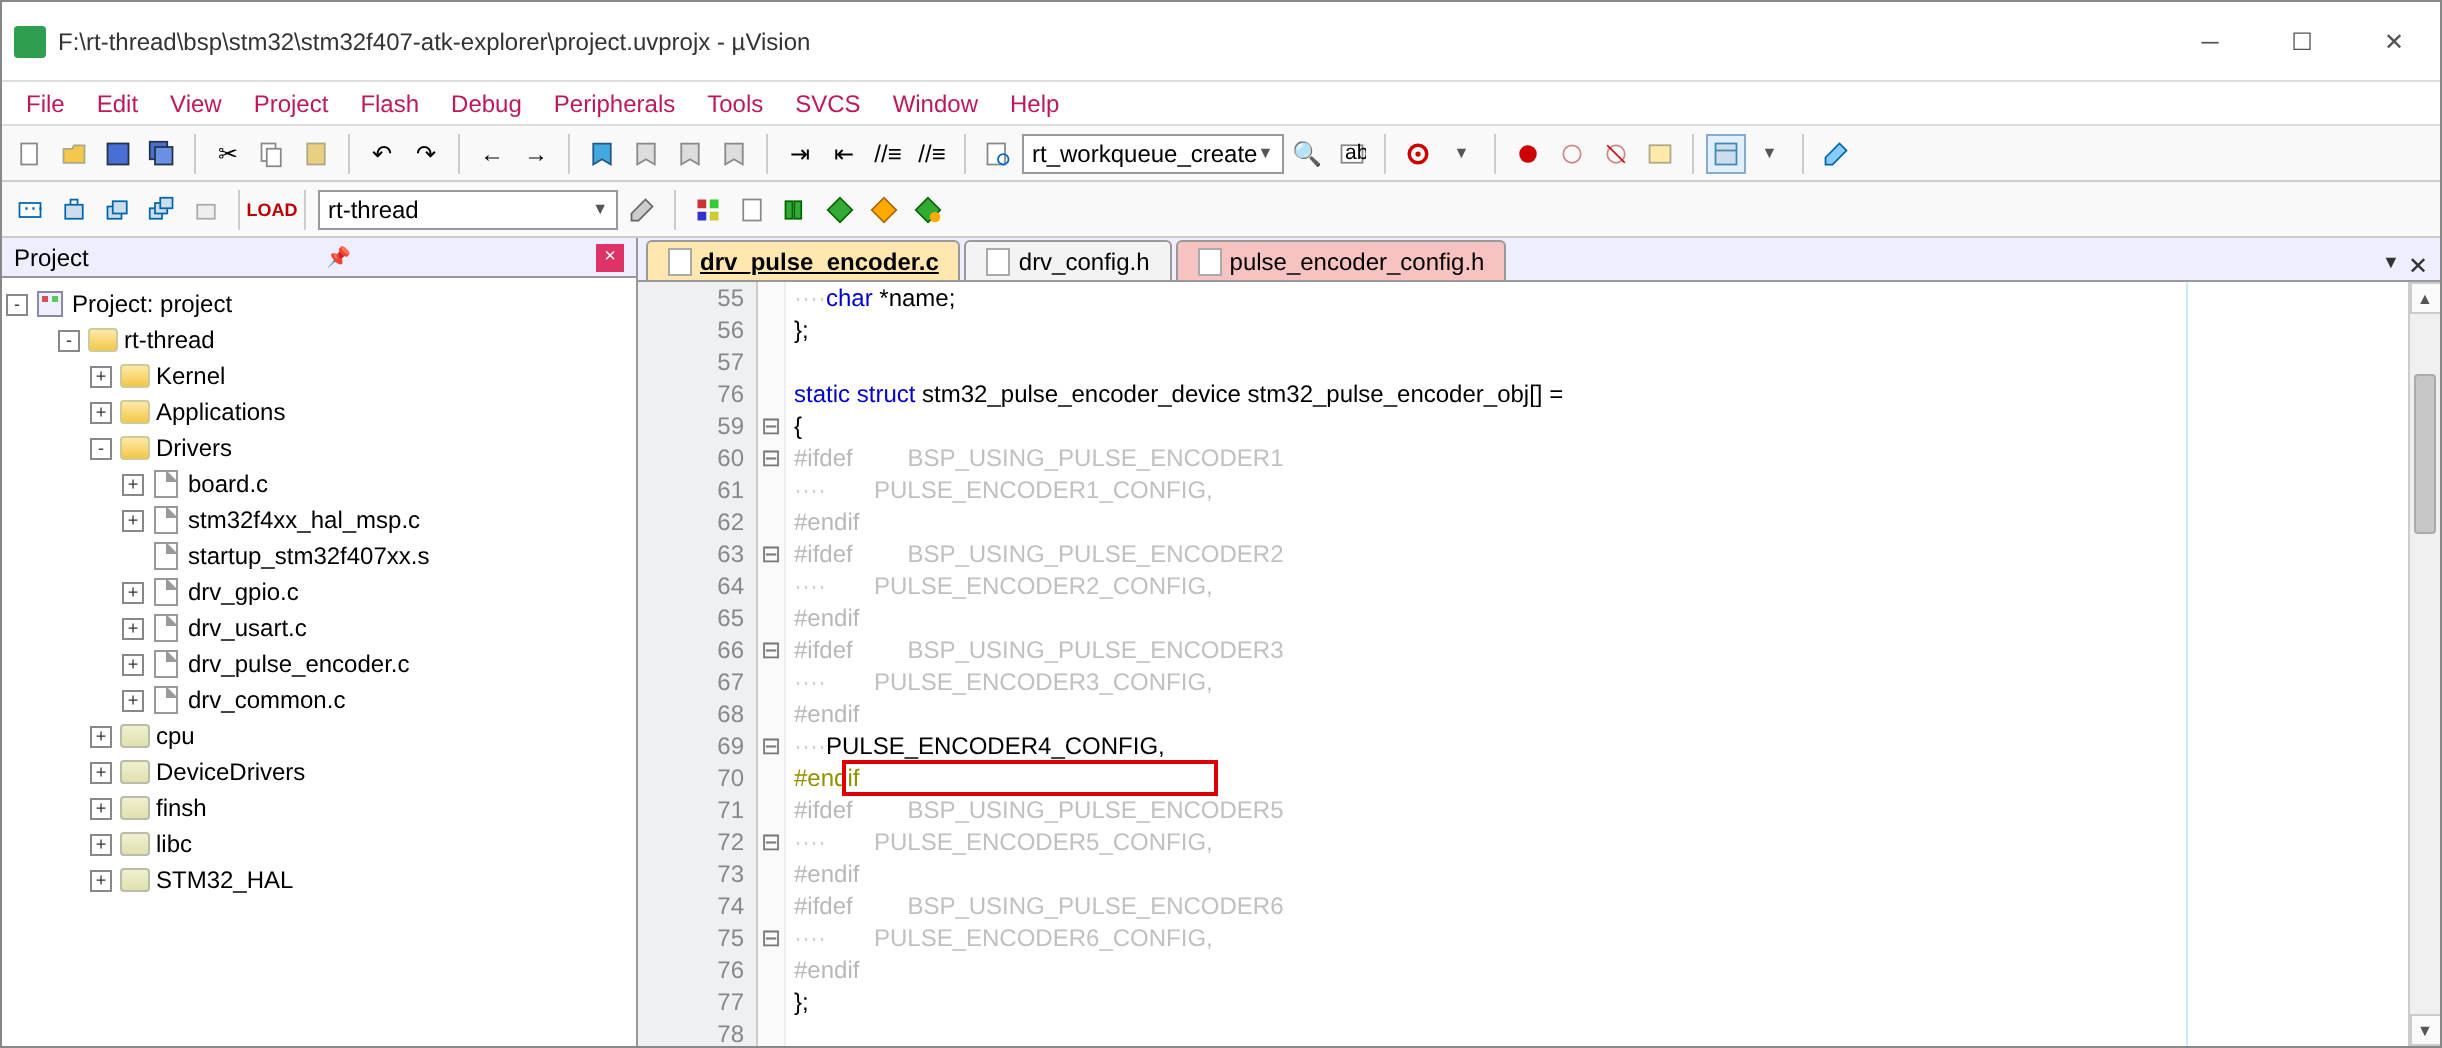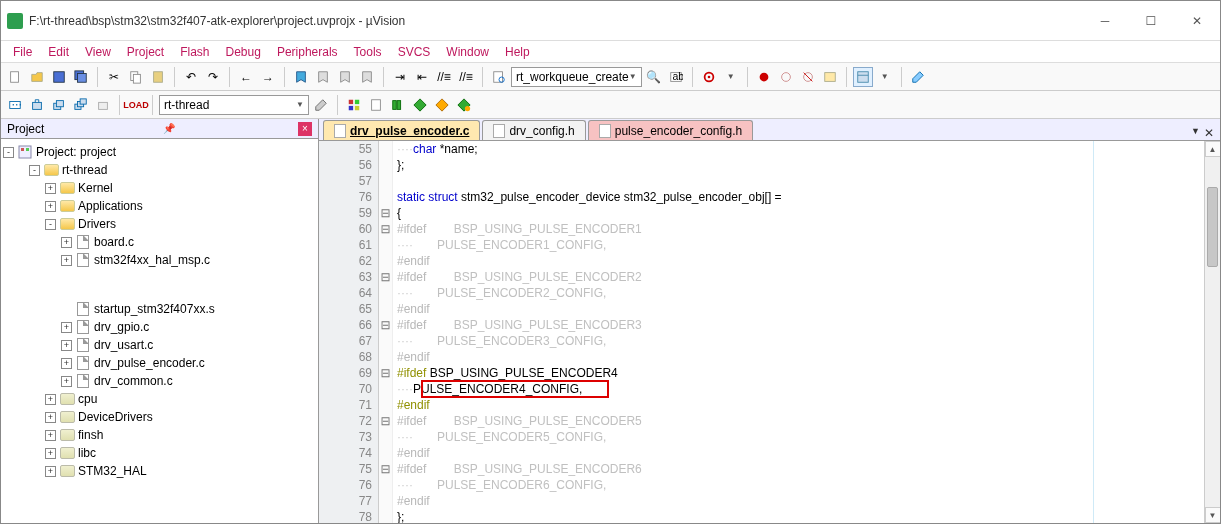--- a/index.html
+++ b/index.html
@@ -361,21 +361,21 @@
           </span>
           <span>board.c</span>
         </div>
         <div class="tree-item" style="padding-left: 58px;">
           <span class="expander">+</span>
           <span class="icon">
             <span class="file"></span>
           </span>
           <span>stm32f4xx_hal_msp.c</span>
         </div>
-        <div class="tree-item" style="padding-left: 58px; margin-top: 31px;">
+        <div class="tree-item" style="padding-left: 58px;">
           <span class="tw">&nbsp;</span>
           <span class="icon">
             <span class="file"></span>
           </span>
           <span>startup_stm32f407xx.s</span>
         </div>
         <div class="tree-item" style="padding-left: 58px;">
           <span class="expander">+</span>
           <span class="icon">
             <span class="file"></span>
@@ -522,21 +522,20 @@
           <div class="line"><span>{</span></div>
           <div class="line"><span class="ppdim">#ifdef</span><span class="dim"> BSP_USING_PULSE_ENCODER1</span></div>
           <div class="line"><span class="ws">····</span><span class="dim">PULSE_ENCODER1_CONFIG,</span></div>
           <div class="line"><span class="ppdim">#endif</span></div>
           <div class="line"><span class="ppdim">#ifdef</span><span class="dim"> BSP_USING_PULSE_ENCODER2</span></div>
           <div class="line"><span class="ws">····</span><span class="dim">PULSE_ENCODER2_CONFIG,</span></div>
           <div class="line"><span class="ppdim">#endif</span></div>
           <div class="line"><span class="ppdim">#ifdef</span><span class="dim"> BSP_USING_PULSE_ENCODER3</span></div>
           <div class="line"><span class="ws">····</span><span class="dim">PULSE_ENCODER3_CONFIG,</span></div>
           <div class="line"><span class="ppdim">#endif</span></div>
-          <div class="line"><span class="pp">#ifdef</span><span> BSP_USING_PULSE_ENCODER4</span></div>
           <div class="line"><span class="ws">····</span><span>PULSE_ENCODER4_CONFIG,</span></div>
           <div class="line"><span class="pp">#endif</span></div>
           <div class="line"><span class="ppdim">#ifdef</span><span class="dim"> BSP_USING_PULSE_ENCODER5</span></div>
           <div class="line"><span class="ws">····</span><span class="dim">PULSE_ENCODER5_CONFIG,</span></div>
           <div class="line"><span class="ppdim">#endif</span></div>
           <div class="line"><span class="ppdim">#ifdef</span><span class="dim"> BSP_USING_PULSE_ENCODER6</span></div>
           <div class="line"><span class="ws">····</span><span class="dim">PULSE_ENCODER6_CONFIG,</span></div>
           <div class="line"><span class="ppdim">#endif</span></div>
           <div class="line"><span>};</span></div>
           <div class="hlbox" style="top: 239px; left: 28px; width: 188px;"></div>

